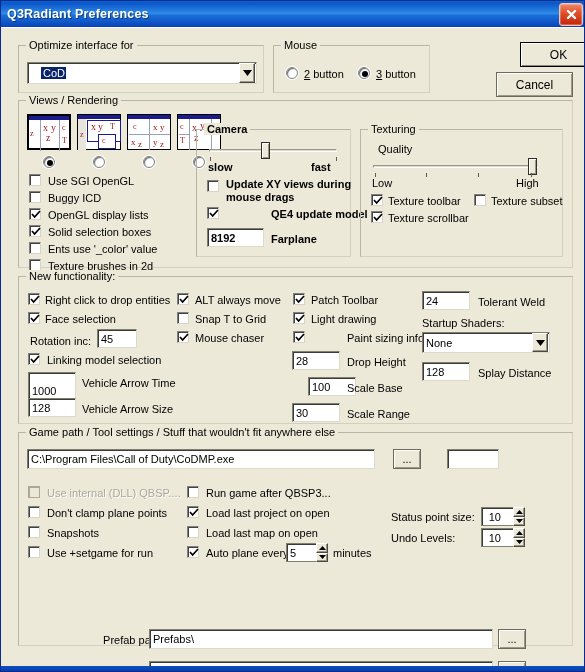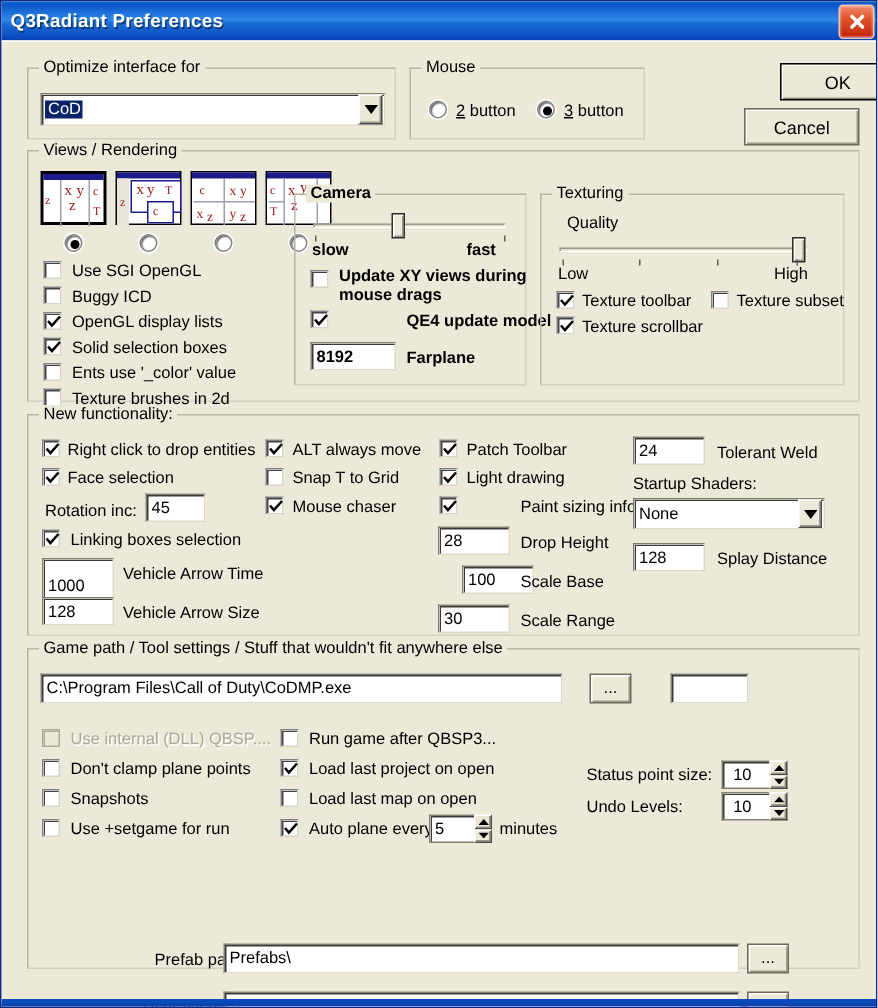--- a/index.html
+++ b/index.html
@@ -90,21 +90,21 @@
     display:flex;align-items:center;
     overflow:hidden;white-space:nowrap;
     cursor:text;}
 
   .combo{position:absolute;box-sizing:border-box;
     background:#fff;border:1px solid #7f7f6f;
     border-right-color:#dedacb;border-bottom-color:#dedacb;
     box-shadow:inset 1px 1px 0 #3a3a3a;
     display:flex;align-items:center;cursor:default;}
   .combo .val{flex:1;padding-left:3px;font-size:11px;overflow:hidden;white-space:nowrap;}
-  .combo .val.sel{background:#0a246a;color:#fff;flex:0 0 auto;padding:0 1px 0 2px;margin-left:2px;}
+  .combo .val.sel{background:#0a246a;color:#fff;flex:0 0 auto;padding:0 1px 0 2px;margin-left:13px;}
   .combo .caret{
     width:16px;height:100%;box-sizing:border-box;
     background:#ece9d8;
     border:1px solid #fff;border-right-color:#4a4a44;border-bottom-color:#4a4a44;
     box-shadow:inset -1px -1px 0 #9a9688;
     display:flex;align-items:center;justify-content:center;
     cursor:pointer;flex:0 0 16px;margin:1px 1px 1px 0;
   }
   .btn{position:absolute;box-sizing:border-box;
     background:#ece9d8;
@@ -349,21 +349,21 @@
       <span class="lbl" style="left:26px;top:36px;">Face selection</span>
 
       <span class="lbl" style="left:11px;top:58px;">Rotation inc:</span>
       <div class="txt" style="left:78px;top:52px;width:40px;height:19px;">45</div>
 
       <div class="chk" style="left:9px;top:76px;">
         <svg class="mk" viewBox="0 0 10 10">
             <path d="M1 4.5 L3.6 7.5 L9 1.5" stroke="#000" stroke-width="1.7" fill="none"></path>
           </svg>
       </div>
-      <span class="lbl" style="left:28px;top:77px;">Linking boxes selection</span>
+      <span class="lbl" style="left:28px;top:77px;">Linking model selection</span>
 
       <div class="txt" style="left:9px;top:95px;width:48px;height:37px;">1000</div>
       <span class="lbl" style="left:63px;top:100px;">Vehicle Arrow Time</span>
 
       <div class="txt" style="left:9px;top:121px;width:48px;height:19px;">128</div>
       <span class="lbl" style="left:63px;top:126px;">Vehicle Arrow Size</span>
 
       <div class="chk" style="left:158px;top:16px;">
         <svg class="mk" viewBox="0 0 10 10">
             <path d="M1 4.5 L3.6 7.5 L9 1.5" stroke="#000" stroke-width="1.7" fill="none"></path>

